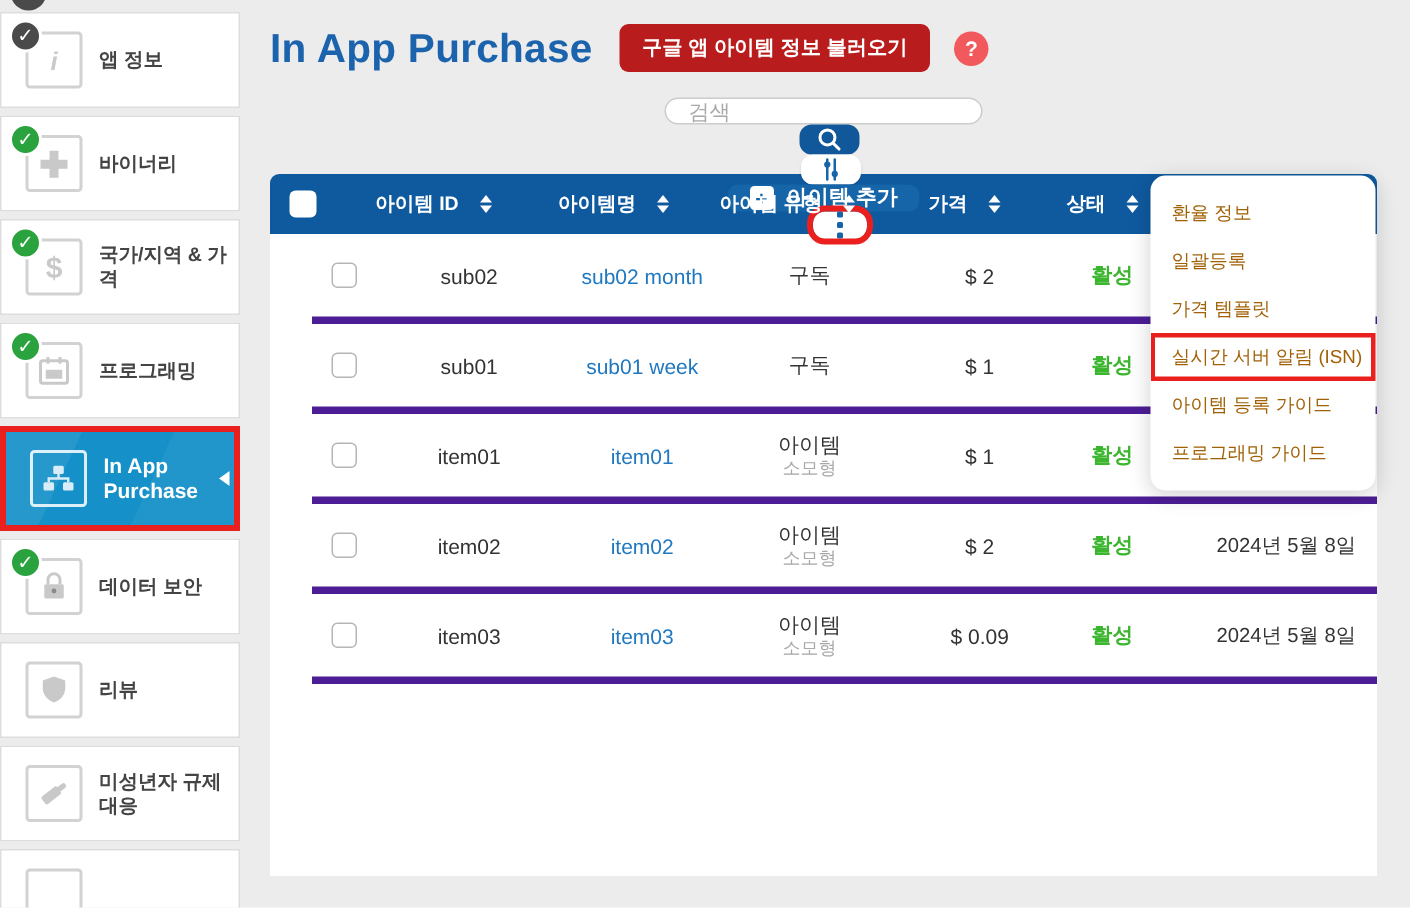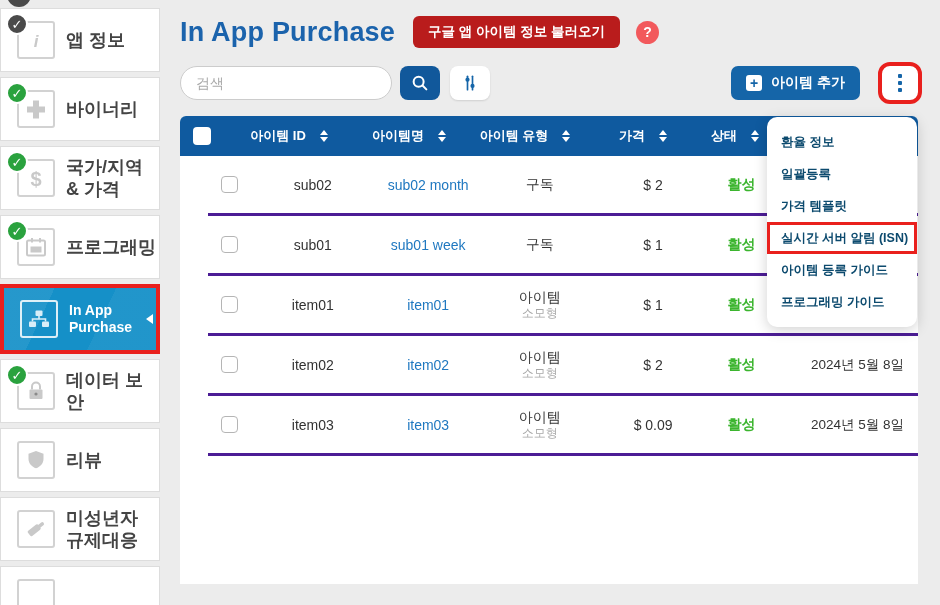--- a/index.html
+++ b/index.html
@@ -8,21 +8,21 @@
 
   
   .sidebar { position:absolute; left:0; top:0; width:161px; height:605px; }
   .partial-badge { position:absolute; left:7px; top:-17px; width:24px; height:24px; border-radius:50%; background:#4a4a4a; }
   .side-list { position:absolute; left:0; top:8px; width:160px; }
   .side-item { position:relative; width:160px; height:64px; background:#fff; border:1px solid #ddd;
                margin-bottom:5px; display:flex; align-items:center; padding-left:10px; }
   .icon-box { width:38px; height:38px; border:2px solid #d2d2d2; border-radius:3px; margin-left:6px;
               display:flex; align-items:center; justify-content:center; flex:0 0 auto; background:#fff; }
   .icon-box svg { width:26px; height:26px; }
-  .side-label { margin-left:11px; font-size:18px; font-weight:bold; color:#444; line-height:1.25; width:100px; }
+  .side-label { margin-left:11px; font-size:13px; font-weight:bold; color:#444; line-height:1.25; width:100px; }
   .badge { position:absolute; left:5px; top:4px; width:22px; height:22px; border-radius:50%;
            color:#fff; font-size:13px; font-weight:bold; display:flex; align-items:center; justify-content:center;
            border:2px solid #fff; }
   .badge.green { background:#2aa23e; }
   .badge.gray  { background:#4a4a4a; }
   .side-item.active { background:#1590c8;
       background-image:linear-gradient(115deg, rgba(255,255,255,.07) 28%, rgba(255,255,255,0) 28%, rgba(255,255,255,0) 62%, rgba(255,255,255,.05) 62%);
       border:4px solid #e9201d; height:70px; }
   .side-item.active .side-label { color:#fff; font-size:14px; }
   .side-item.active .icon-box { border-color:rgba(255,255,255,.85); background:transparent; }
@@ -32,21 +32,21 @@
   
   .main { position:absolute; left:180px; top:0; width:738px; }
   .title-row { display:flex; align-items:center; margin-top:14px; height:36px; }
   .page-title { font-size:27px; font-weight:bold; color:#1b63ac; letter-spacing:.2px; }
   .google-btn { margin-left:18px; height:32px; padding:0 15px; border:none; border-radius:6px;
                 background:#b91c1c; color:#fff; font-size:13.5px; font-weight:bold; cursor:pointer;
                 font-family:inherit; }
   .help-circle { margin-left:16px; width:23px; height:23px; border-radius:50%; background:#f2595c;
                  color:#fff; font-size:14px; font-weight:bold; display:flex; align-items:center; justify-content:center; cursor:pointer; }
 
-  .toolbar-row { display:flex; align-items:center; margin-top:15px; height:36px; }
+  .toolbar-row { display:flex; align-items:center; margin-top:15px; height:36px;flex-direction:column; }
   .search-input { width:212px; height:34px; border:1px solid #ccc; border-radius:17px; padding:0 15px;
                   font-size:14px; color:#333; background:#fff; outline:none; font-family:inherit; }
   .search-input::placeholder { color:#a9a9a9; }
   .search-btn { margin-left:8px; width:40px; height:34px; border:none; border-radius:8px; background:#11589b;
                 display:flex; align-items:center; justify-content:center; cursor:pointer; }
   .filter-btn { margin-left:10px; width:40px; height:34px; border:none; border-radius:8px; background:#fff;
                 box-shadow:0 1px 2px rgba(0,0,0,.12); display:flex; align-items:center; justify-content:center; cursor:pointer; }
   .flex-spacer { flex:1; }
   .add-btn { height:34px; padding:0 15px; border:none; border-radius:7px; background:#1565a8; color:#fff;
              font-size:14px; font-weight:bold; display:flex; align-items:center; gap:9px; cursor:pointer; font-family:inherit; }
@@ -63,33 +63,33 @@
   .th { color:#fff; font-size:13px; font-weight:bold; display:flex; align-items:center; justify-content:center; gap:14px; }
   .sort { display:inline-flex; flex-direction:column; gap:2px; cursor:pointer; }
   .sort i { display:block; width:0; height:0; border-left:4px solid transparent; border-right:4px solid transparent; }
   .sort .up { border-bottom:5px solid #fff; }
   .sort .down { border-top:5px solid #fff; }
   .c-check { width:44px; display:flex; justify-content:center; }
   .c-id { width:130px; } .c-name { width:110px; } .c-type { width:122px; }
   .c-price { width:114px; } .c-status { width:70px; } .c-date { width:148px; justify-content:flex-end; padding-right:14px; }
   .checkbox { width:17px; height:17px; border-radius:4px; background:#fff; border:1px solid #b5b5b5; cursor:pointer; }
   .thead .checkbox { border:none; width:18px; height:18px; }
-  .trow { display:flex; align-items:center; height:60px; border-bottom:3px solid #4c1d95; background:#fff;margin-left:28px; }
+  .trow { display:flex; align-items:center; height:60px; border-bottom:5px solid #4c1d95; background:#fff;margin-left:28px; }
   .td { font-size:14px; color:#333; display:flex; align-items:center; justify-content:center; text-align:center; }
   .td.c-date { font-size:13.5px; justify-content:flex-end; }
   .link { color:#1f78c0; cursor:pointer; }
   .type-cell { flex-direction:column; line-height:1.2; }
   .type-sub { font-size:12px; color:#a8a8a8;text-align:right; }
   .status-on { color:#3cb52f; font-weight:bold; }
 
   
   .dropdown { position:absolute; left:767px; top:117px; width:150px; background:#fff; border-radius:10px;
               box-shadow:0 3px 14px rgba(0,0,0,.18); padding:9px 0; z-index:50; }
-  .menu-item { height:32px; line-height:32px; padding:0 14px; font-size:12.5px; color:#0c4a6e;
-               white-space:nowrap; cursor:pointer;font-weight:bold; }
+  .menu-item { height:32px; line-height:32px; padding:0 14px; font-size:12.5px; color:#a16207;
+               white-space:nowrap; cursor:pointer; }
   .menu-item.hl { box-shadow:inset 0 0 0 3px #e9201d; }
 </style>
 </head>
 <body>
 
 <aside class="sidebar">
   <div class="partial-badge"></div>
   <div class="side-list" id="side-list">
       <div class="side-item">
         <div class="badge gray">✓</div>

